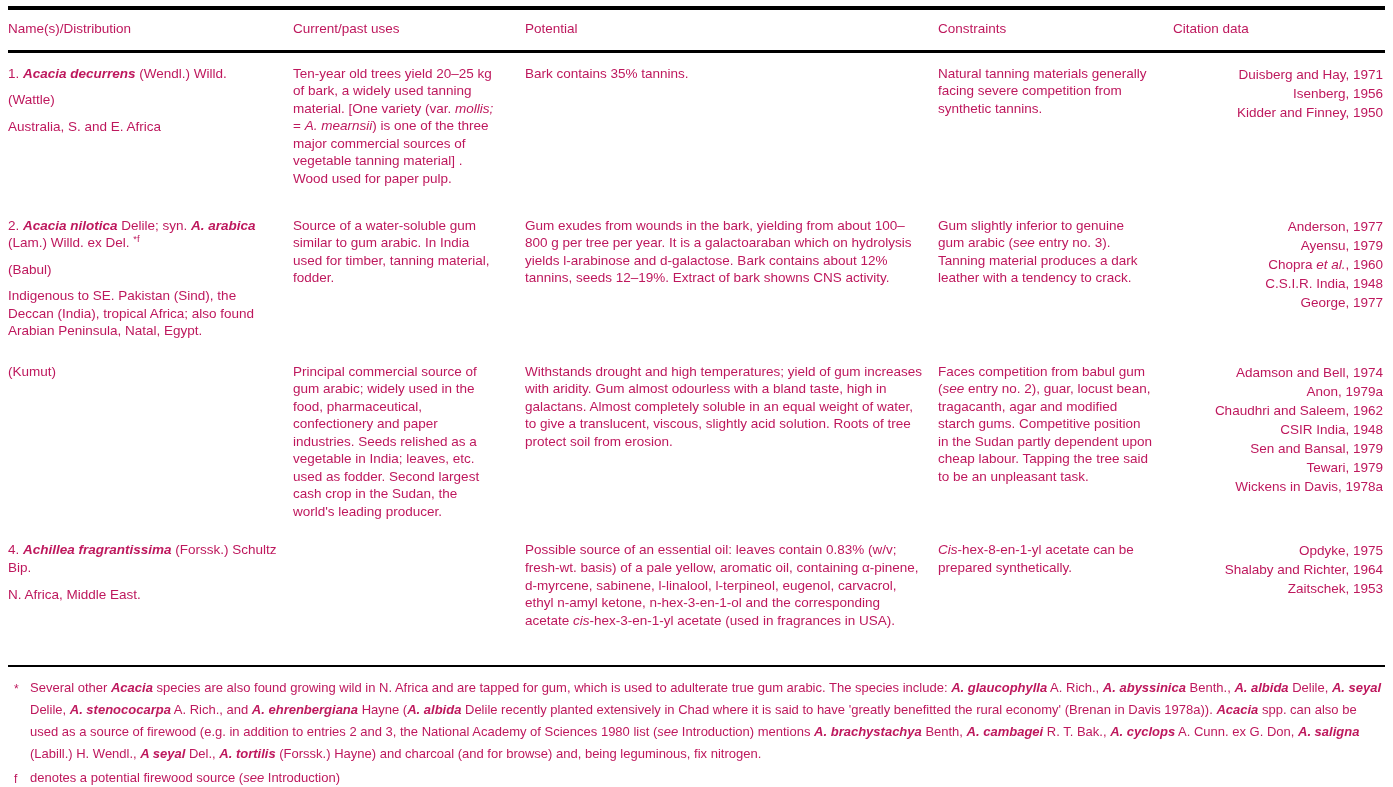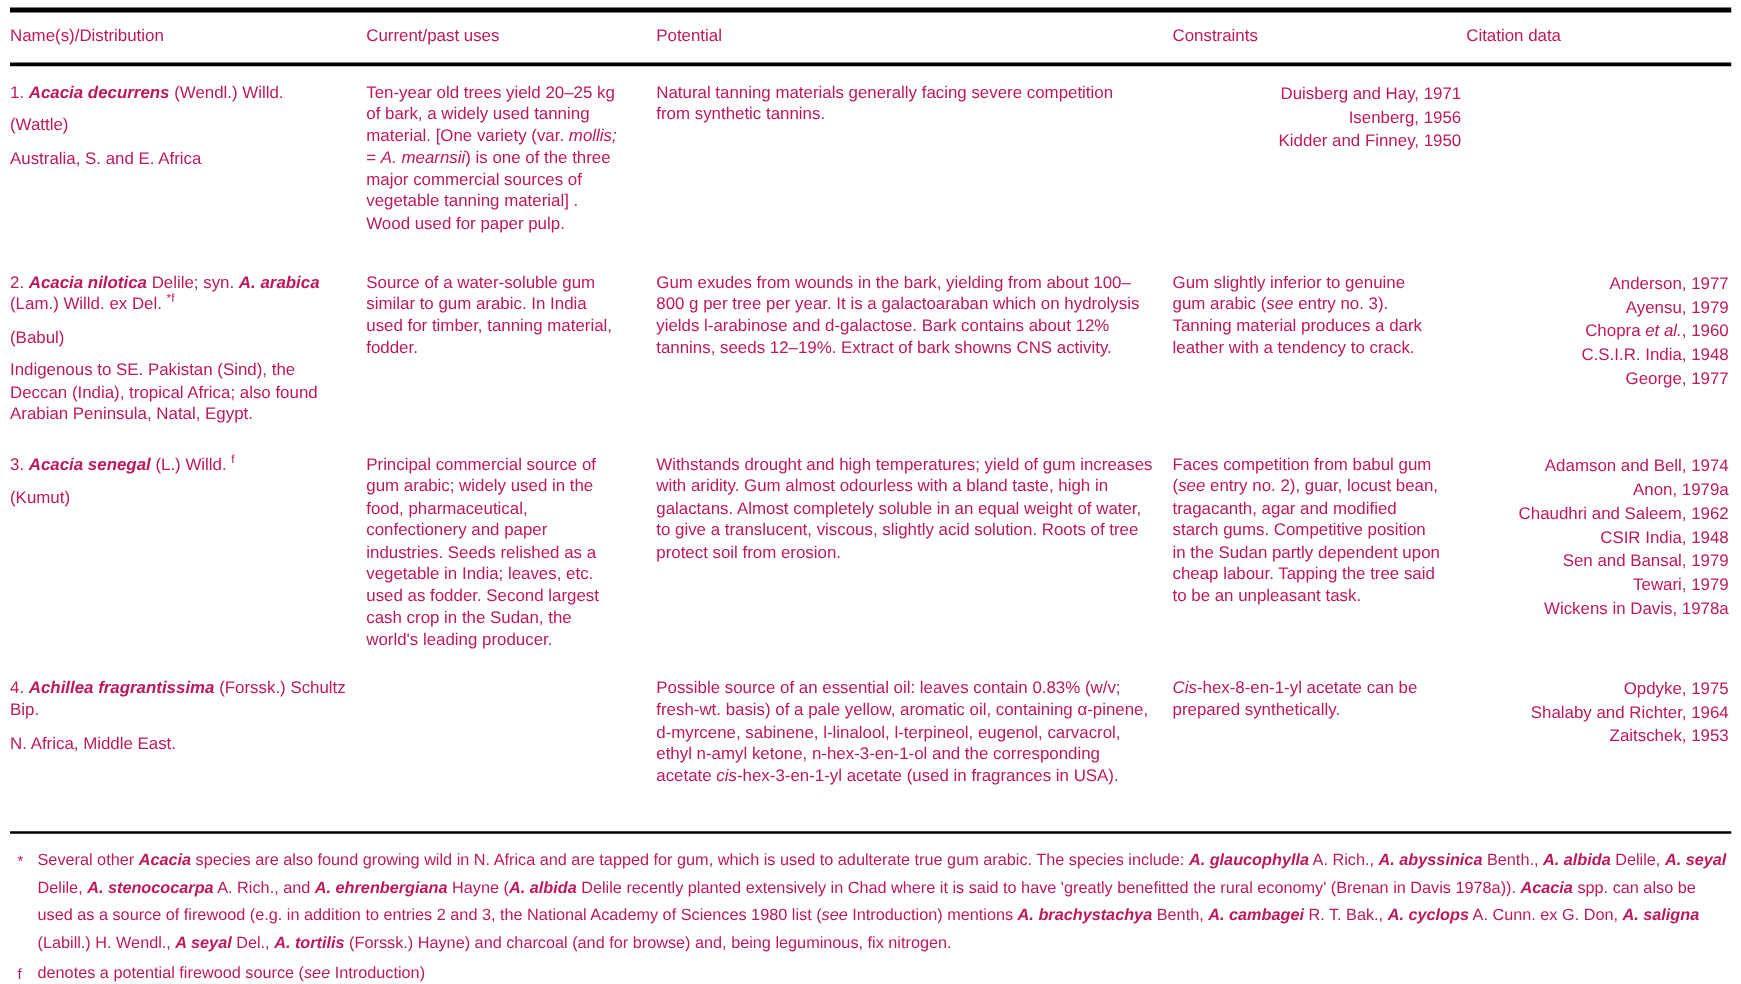--- a/index.html
+++ b/index.html
@@ -65,20 +65,23 @@
   <div id="tbody">
       <div class="trow r1">
         <div class="cell c-name">
           <div class="para"><span>1.  </span><span class="i b">Acacia decurrens</span><span> (Wendl.) Willd.</span></div>
           <div class="para"><span>(Wattle)</span></div>
           <div class="para"><span>Australia, S. and E. Africa</span></div>
         </div>
         <div class="cell c-uses">
           <div class="para"><span>Ten-year old trees yield 20–25 kg of bark, a widely used tanning material.  [One variety (var. </span><span class="i">mollis;</span><span> = </span><span class="i">A. mearnsii</span><span>) is one of the three major commercial sources of vegetable tanning material] . Wood used for paper pulp.</span></div>
         </div>
+        <div class="cell c-potential">
+          <div class="para"><span>Bark contains 35% tannins.</span></div>
+        </div>
         <div class="cell c-constraints">
           <div class="para"><span>Natural tanning materials generally facing severe competition from synthetic tannins.</span></div>
         </div>
         <div class="cell c-citations">
           <div class="cite-line"><span>Duisberg and Hay, 1971</span></div>
           <div class="cite-line"><span>Isenberg, 1956</span></div>
           <div class="cite-line"><span>Kidder and Finney, 1950</span></div>
         </div>
       </div>
       <div class="trow r2">
@@ -99,21 +102,20 @@
         <div class="cell c-citations">
           <div class="cite-line"><span>Anderson, 1977</span></div>
           <div class="cite-line"><span>Ayensu, 1979</span></div>
           <div class="cite-line"><span>Chopra </span><span class="i">et al.</span><span>, 1960</span></div>
           <div class="cite-line"><span>C.S.I.R. India, 1948</span></div>
           <div class="cite-line"><span>George, 1977</span></div>
         </div>
       </div>
       <div class="trow r3">
         <div class="cell c-name">
-          <div class="para"><span>3.  </span><span class="i b">Acacia senegal</span><span> (L.) Willd. </span><sup>f</sup></div>
           <div class="para"><span>(Kumut)</span></div>
         </div>
         <div class="cell c-uses">
           <div class="para"><span>Principal commercial source of gum arabic; widely used in the food, pharmaceutical, confectionery and paper industries. Seeds relished as a vegetable in India; leaves, etc. used as fodder.  Second largest cash crop in the Sudan, the world's leading producer.</span></div>
         </div>
         <div class="cell c-potential">
           <div class="para"><span>Withstands drought and high temperatures; yield of gum increases with aridity.  Gum almost odourless with a bland taste, high in galactans.  Almost completely soluble in an equal weight of water, to give a translucent, viscous, slightly acid solution.  Roots of tree protect soil from erosion.</span></div>
         </div>
         <div class="cell c-constraints">
           <div class="para"><span>Faces competition from babul gum (</span><span class="i">see</span><span> entry no. 2), guar, locust bean, tragacanth, agar and modified starch gums. Competitive position in the Sudan partly dependent upon cheap labour.  Tapping the tree said to be an unpleasant task.</span></div>

